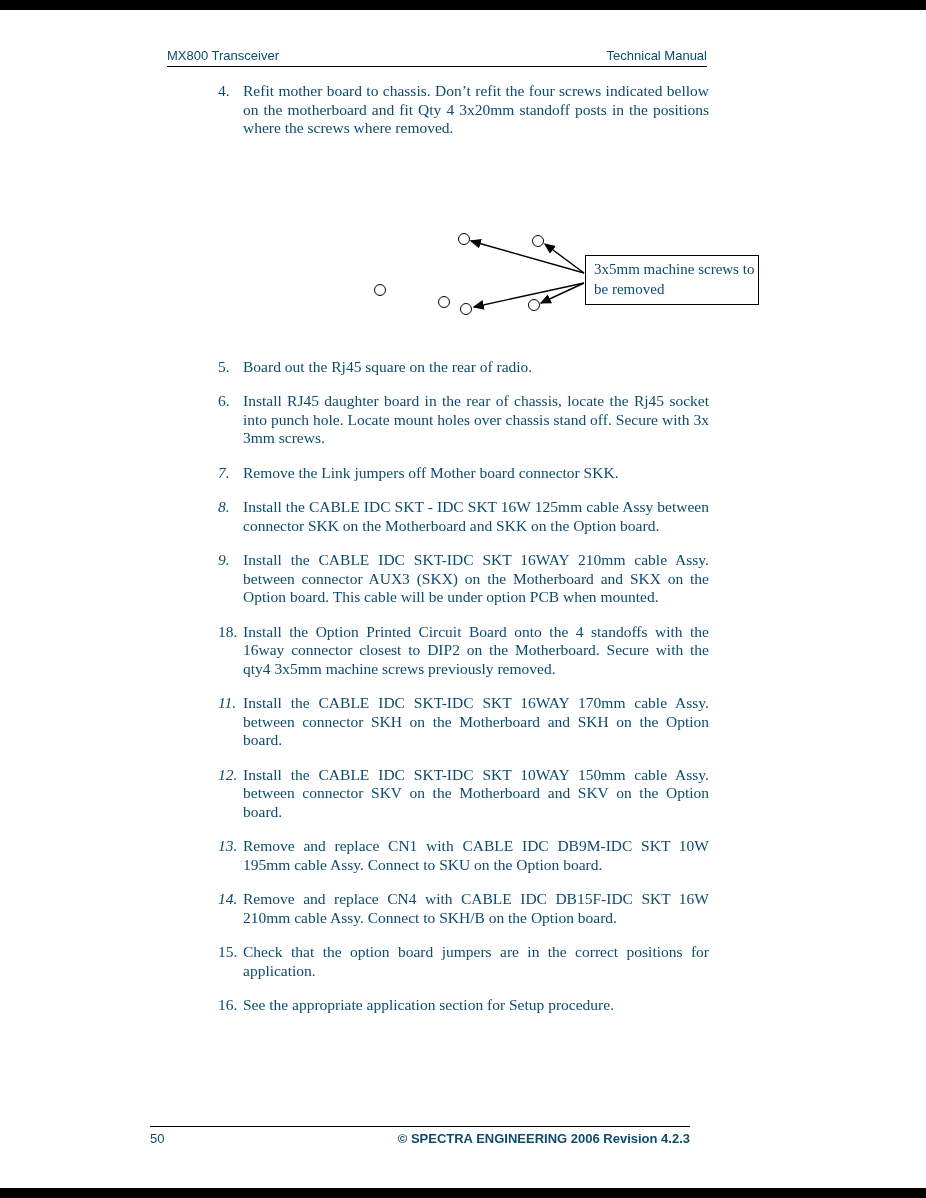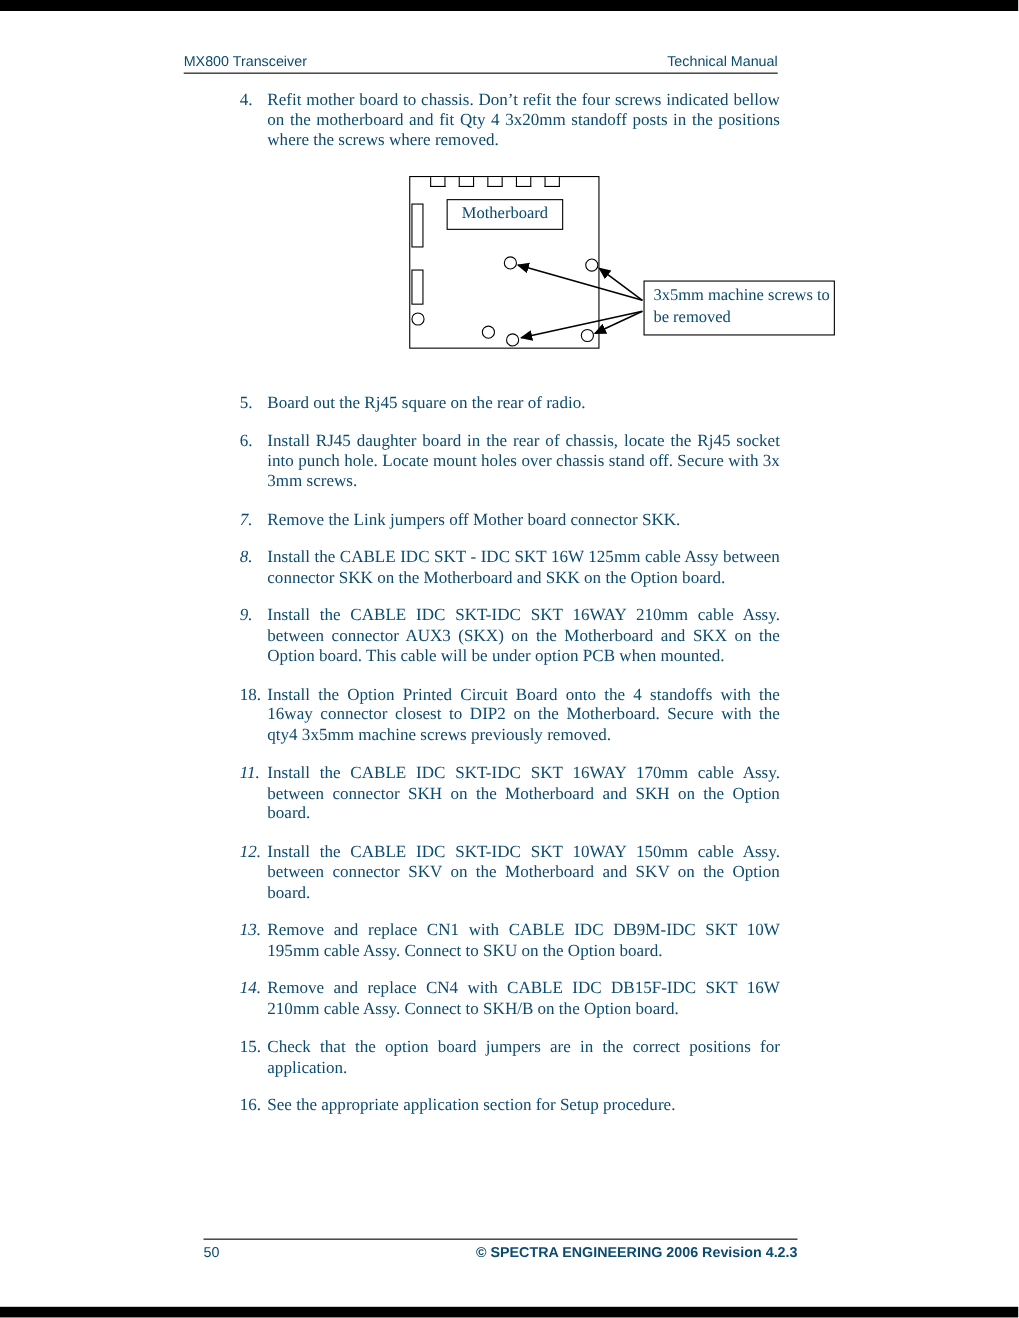--- a/index.html
+++ b/index.html
@@ -27,21 +27,21 @@
   .conn.a{top:24px;height:38px;} .conn.b{top:84px;height:30px;}
   .mb-label{position:absolute;left:33px;top:20px;width:104px;height:26px;border:1.5px solid #000;
             display:flex;align-items:center;justify-content:center;font-size:15px;background:#fff;}
   .hole{position:absolute;width:10px;height:10px;border:1.5px solid #000;border-radius:50%;background:#fff;}
   .h1{left:240px;top:79px;} .h2{left:314px;top:81px;} .h3{left:156px;top:130px;}
   .h4{left:220px;top:142px;} .h5{left:242px;top:149px;} .h6{left:310px;top:145px;}
   .callout{position:absolute;left:367px;top:101px;width:164px;height:48px;border:1.5px solid #000;
            display:flex;align-items:center;padding-left:8px;font-size:15px;line-height:1.3;background:#fff;}
   .arrows{position:absolute;left:0;top:0;width:491px;height:186px;pointer-events:none;}
 
-  .footer{position:absolute;left:185px;top:1126px;width:540px;
+  .footer{position:absolute;left:150px;top:1126px;width:540px;
           border-top:1.5px solid #000;padding-top:4px;
           display:flex;justify-content:space-between;
           font-family:"Liberation Sans", sans-serif;font-size:13px;}
   .footer .copyright{font-weight:bold;}
 </style>
 </head>
 <body>
 
 <div class="page">
 
@@ -55,30 +55,20 @@
   <div class="content">
 
     <div>
         <div class="item">
           <span class="num">4.</span>
           <div class="txt">Refit mother board to chassis. Don’t refit the four screws indicated bellow on the motherboard and fit Qty 4 3x20mm standoff posts in the positions where the screws where removed.</div>
         </div>
       </div>
 
     <div class="diagram">
-      <div class="board">
-        <div class="notch n1"></div>
-        <div class="notch n2"></div>
-        <div class="notch n3"></div>
-        <div class="notch n4"></div>
-        <div class="notch n5"></div>
-        <div class="conn a"></div>
-        <div class="conn b"></div>
-        <div class="mb-label">Motherboard</div>
-      </div>
       <div class="hole h1"></div>
       <div class="hole h2"></div>
       <div class="hole h3"></div>
       <div class="hole h4"></div>
       <div class="hole h5"></div>
       <div class="hole h6"></div>
       <svg class="arrows" viewBox="0 0 491 186" xmlns="http://www.w3.org/2000/svg">
         <defs>
           <marker id="ah" markerWidth="9" markerHeight="8" refX="7" refY="3.5" orient="auto">
             <path d="M0,0 L8,3.5 L0,7 z" fill="#000"></path>

